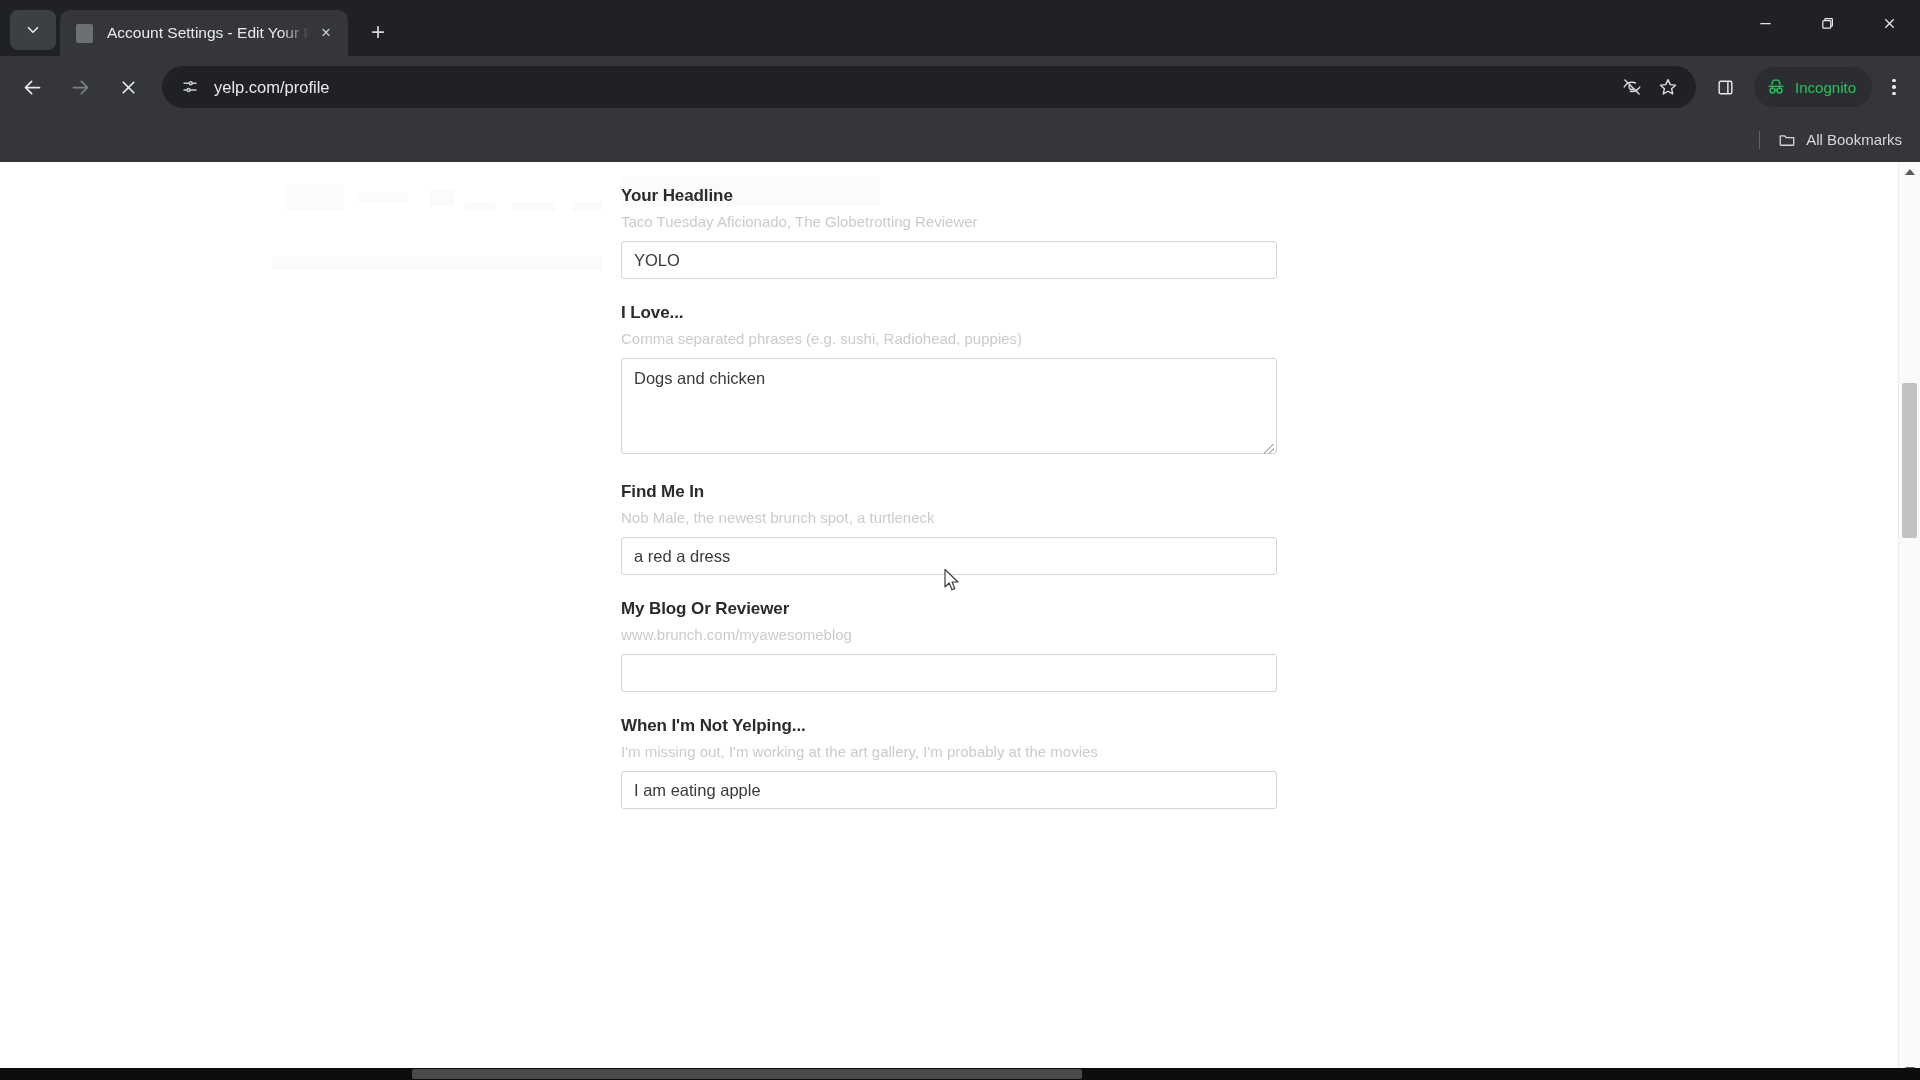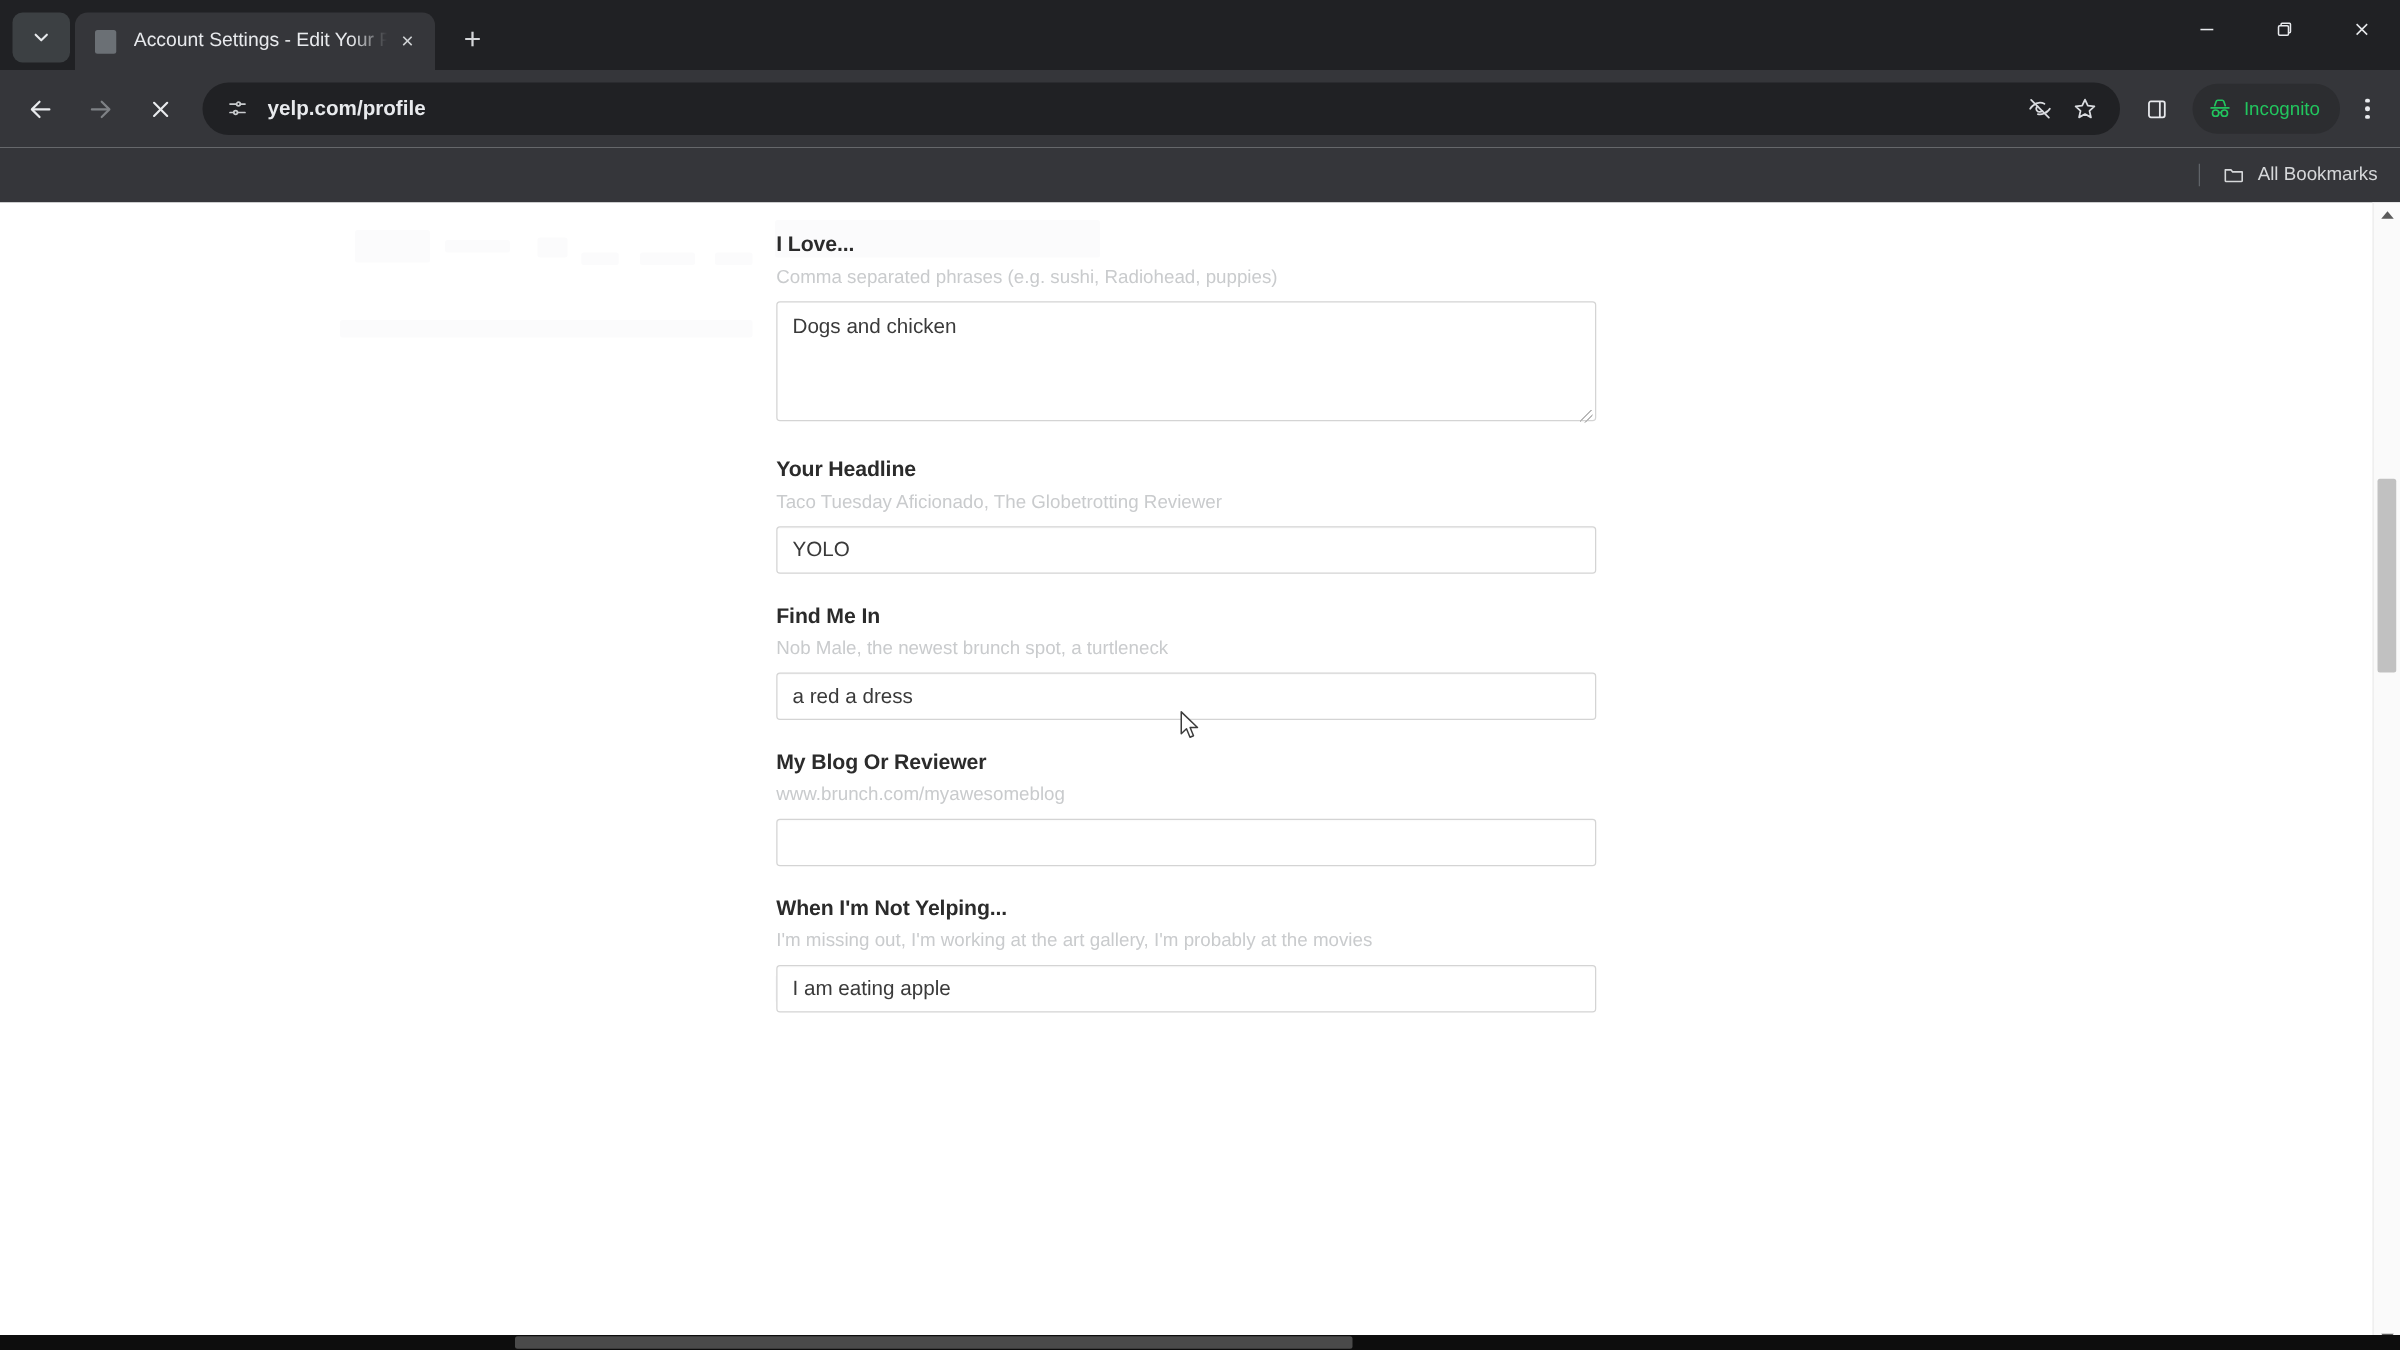--- a/index.html
+++ b/index.html
@@ -101,21 +101,20 @@
 
   .omnibox {
     flex: 1 1 auto;
     height: 42px;
     margin: 0 8px 0 10px;
     background: #202124;
     border-radius: 21px;
     display: flex;
     align-items: center;
     padding: 0 12px 0 14px;
-    font-weight: bold;
   }
   .omni-lead {
     width: 28px; height: 28px;
     display: flex; align-items: center; justify-content: center;
     color: #c9ccce; margin-right: 10px;
   }
   .omni-lead svg { width: 18px; height: 18px; }
   .omni-url {
     flex: 1 1 auto;
     color: #e8eaed;
@@ -477,34 +476,34 @@
       <div class="ghost" style="left:512px; top:40px; width:44px; height:10px;"></div>
       <div class="ghost" style="left:572px; top:40px; width:30px; height:10px;"></div>
       <div class="ghost" style="left:272px; top:94px; width:330px; height:14px;"></div>
       <div class="ghost" style="left:620px; top:14px; width:260px; height:30px;"></div>
       <div class="ghost" style="left:620px; top:618px; width:400px; height:22px;"></div>
 
       <div class="form-col">
 
 
         <div class="field">
+          <div class="field-label">Your Headline</div>
+          <div class="field-hint">Taco Tuesday Aficionado, The Globetrotting Reviewer</div>
+          <input class="field-input" type="text" value="YOLO" style="">
+        </div>
+
+        <div class="field">
           <div class="field-label">I Love...</div>
           <div class="field-hint">Comma separated phrases (e.g. sushi, Radiohead, puppies)</div>
           <div class="field-textarea-grip">
             <textarea class="field-textarea" style="">Dogs and chicken</textarea>
           </div>
         </div>
 
         <div class="field">
-          <div class="field-label">Your Headline</div>
-          <div class="field-hint">Taco Tuesday Aficionado, The Globetrotting Reviewer</div>
-          <input class="field-input" type="text" value="YOLO" style="">
-        </div>
-
-        <div class="field">
           <div class="field-label">Find Me In</div>
           <div class="field-hint">Nob Male, the newest brunch spot, a turtleneck</div>
           <input class="field-input" type="text" value="a red a dress" style="">
         </div>
 
 
         <div class="field">
           <div class="field-label">My Blog Or Reviewer</div>
           <div class="field-hint">www.brunch.com/myawesomeblog</div>
           <input class="field-input" type="text" value="" style="">

